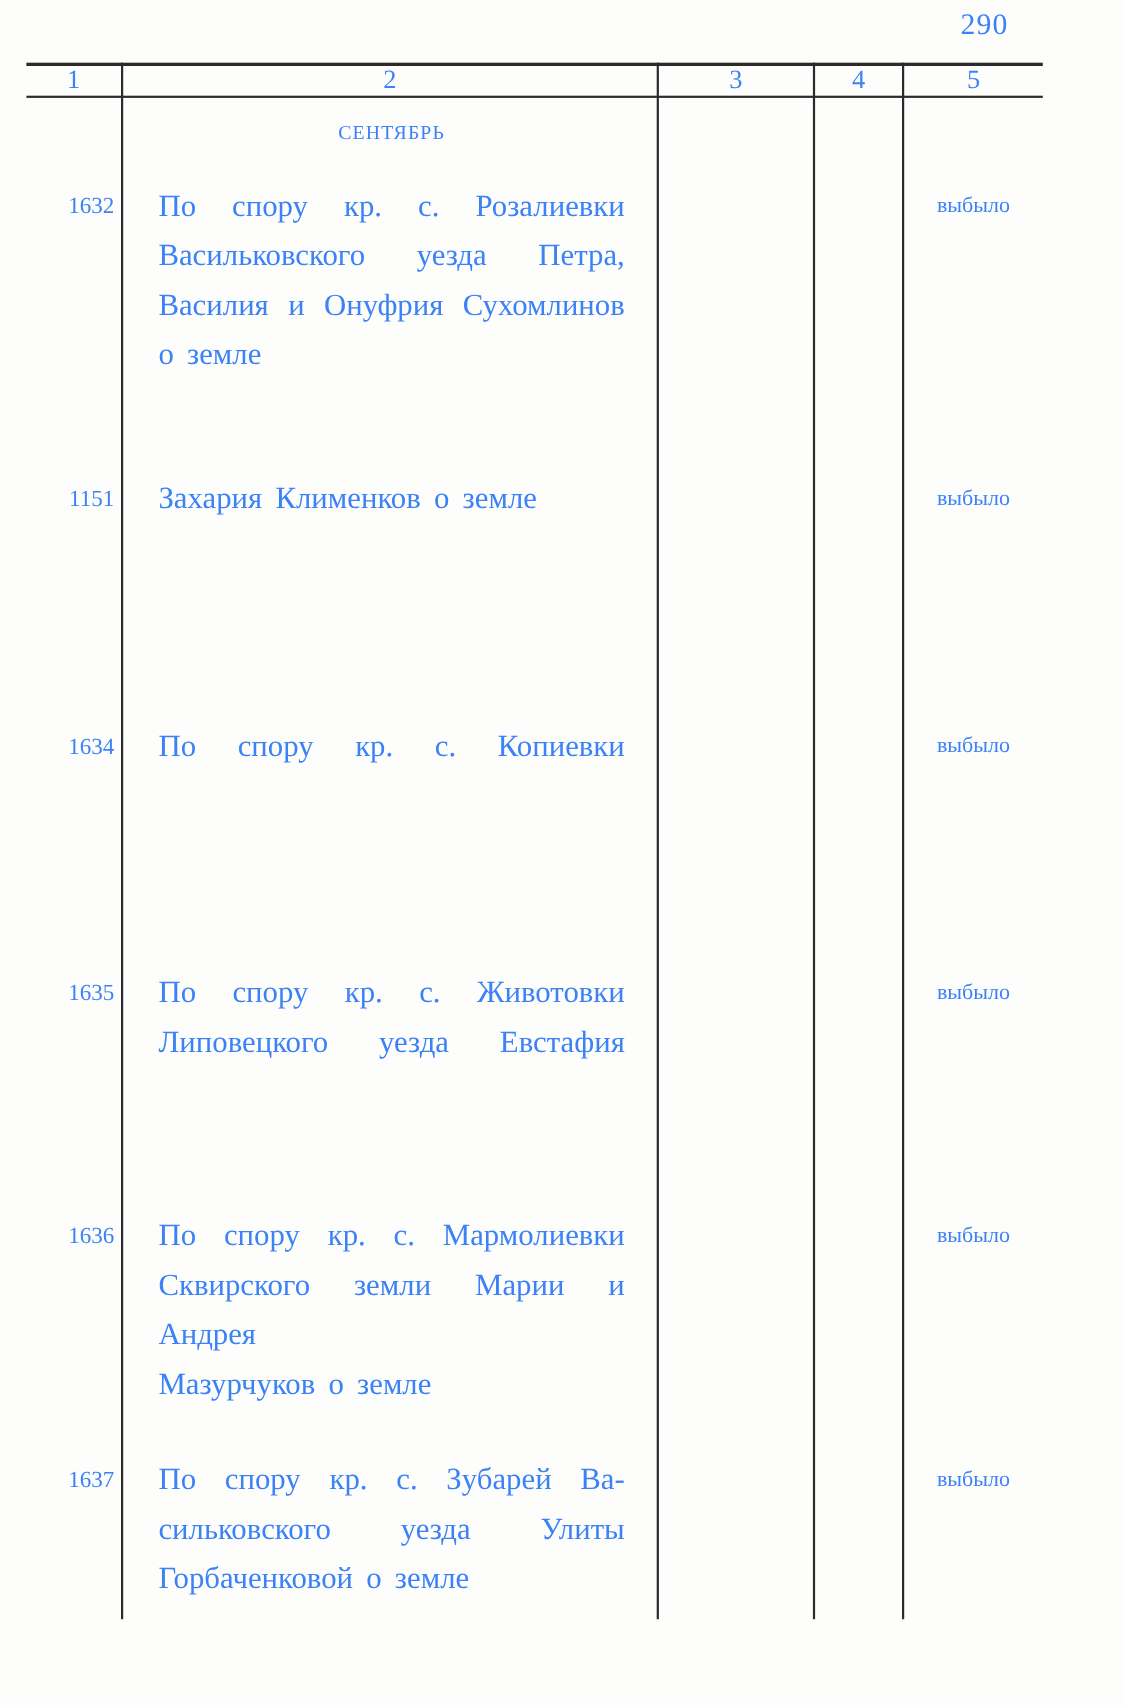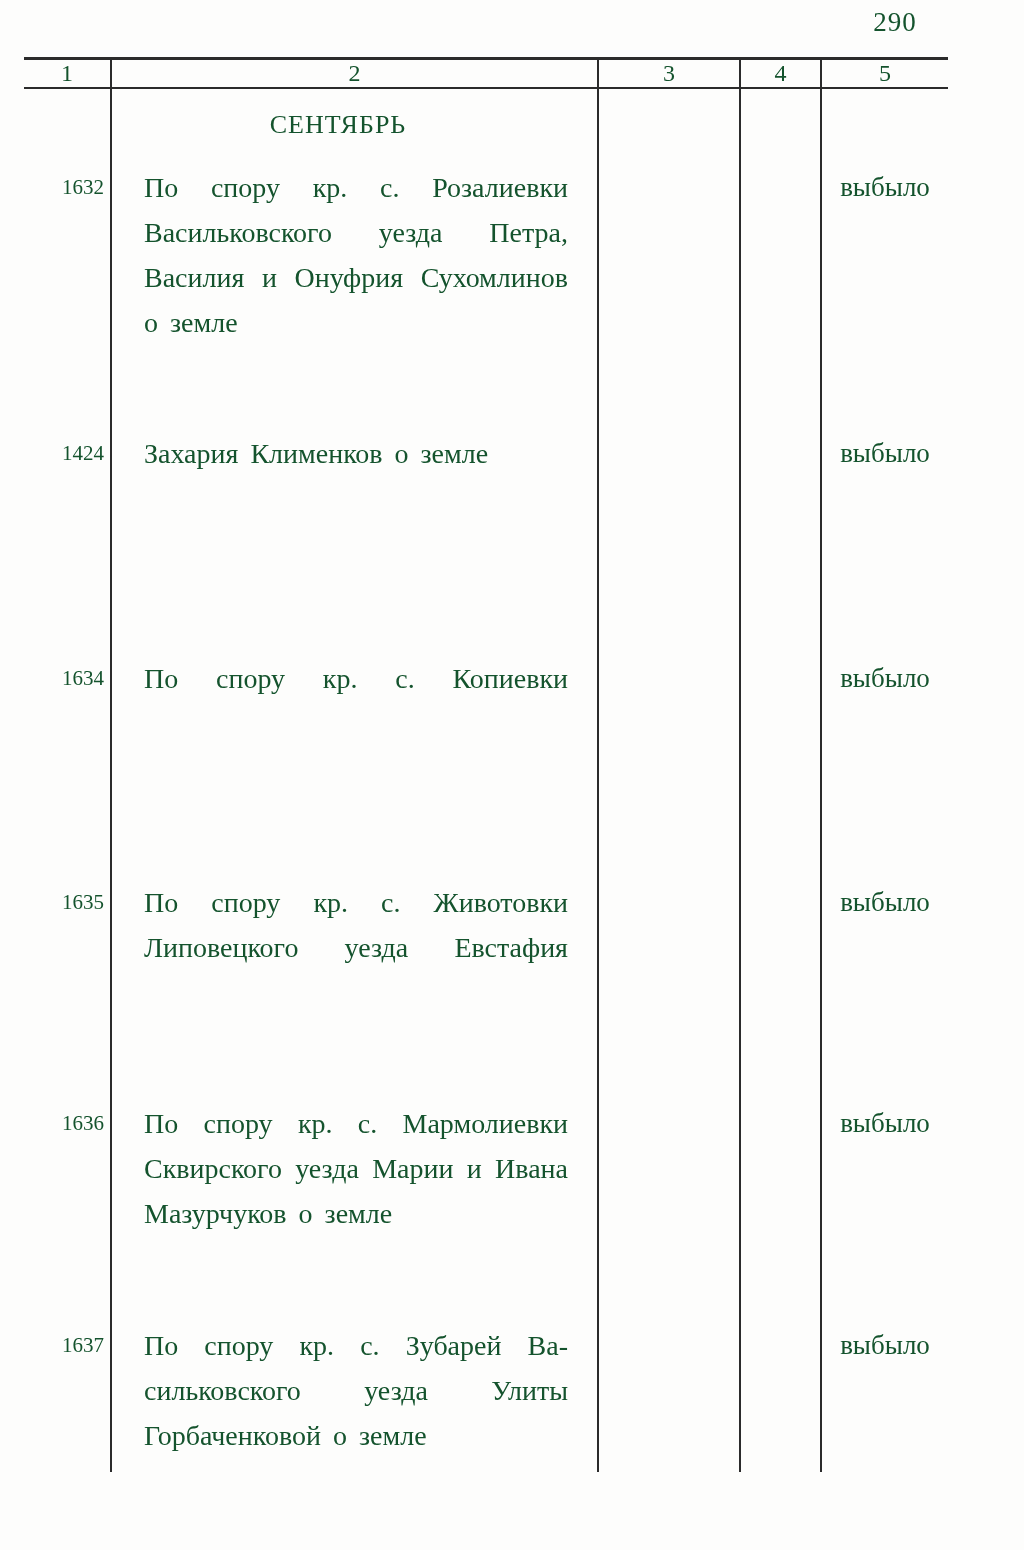--- a/index.html
+++ b/index.html
@@ -3,21 +3,21 @@
 <meta charset="utf-8">
 <style>
   * { margin: 0; padding: 0; box-sizing: border-box; }
   html, body { background: #e8e8e8; }
   .page {
     position: relative;
     width: 1024px;
     height: 1550px;
     background: #fdfdfc;
     font-family: "Liberation Serif", "DejaVu Serif", serif;
-    color: #14532d;
+    color: #3b82f6;
     overflow: hidden;
   }
   .page-number {
     position: absolute;
     top: 7px;
     left: 860px;
     width: 70px;
     text-align: center;
     font-size: 27px;
     letter-spacing: 1px;
@@ -40,24 +40,24 @@
     font-size: 24px;
   }
   .ch1 { left: 24px;  width: 86px;  }
   .ch2 { left: 112px; width: 485px; }
   .ch3 { left: 599px; width: 140px; }
   .ch4 { left: 741px; width: 79px;  }
   .ch5 { left: 822px; width: 126px; }
   .section-header {
     position: absolute;
     top: 110px;
-    left: 126px;
+    left: 144px;
     width: 424px;
     text-align: center;
-    font-size: 26px;
+    font-size: 18px;
     letter-spacing: 1px;
   }
   
   .row { position: absolute; left: 0; width: 1024px; }
   .r1632 { top: 165px; }
   .r1633 { top: 431px; }
   .r1634 { top: 656px; }
   .r1635 { top: 880px; }
   .r1636 { top: 1101px; }
   .r1637 { top: 1323px; }
@@ -77,21 +77,21 @@
     line-height: 45px;
     word-spacing: 5px;
   }
   .desc .ln { text-align: justify; text-align-last: justify; }
   .desc .ln.final { text-align: center; text-align-last: left; }
   .status {
     position: absolute;
     left: 820px;
     width: 130px;
     text-align: center;
-    font-size: 27px;
+    font-size: 20px;
     line-height: 45px;
     word-spacing: 0;
   }
 </style>
 </head>
 <body>
 
 <div class="page">
 
   <div class="page-number">290</div>
@@ -116,21 +116,21 @@
     <div class="desc">
       <div class="ln">По спору кр. с. Розалиевки</div>
       <div class="ln">Васильковского уезда Петра,</div>
       <div class="ln">Василия и Онуфрия Сухомлинов</div>
       <div class="ln final">о земле</div>
     </div>
     <div class="status">выбыло</div>
   </div>
 
   <div class="row r1633">
-    <div class="case-num">1424</div>
+    <div class="case-num">1151</div>
     <div class="desc">
       <div class="ln final">Захария Клименков о земле</div>
     </div>
     <div class="status">выбыло</div>
   </div>
 
   <div class="row r1634">
     <div class="case-num">1634</div>
     <div class="desc">
       <div class="ln">По спору кр. с. Копиевки</div>
@@ -144,21 +144,21 @@
       <div class="ln">По спору кр. с. Животовки</div>
       <div class="ln">Липовецкого уезда Евстафия</div>
     </div>
     <div class="status">выбыло</div>
   </div>
 
   <div class="row r1636">
     <div class="case-num">1636</div>
     <div class="desc">
       <div class="ln">По спору кр. с. Мармолиевки</div>
-      <div class="ln">Сквирского уезда Марии и Ивана</div>
+      <div class="ln">Сквирского земли Марии и Андрея</div>
       <div class="ln final">Мазурчуков о земле</div>
     </div>
     <div class="status">выбыло</div>
   </div>
 
   <div class="row r1637">
     <div class="case-num">1637</div>
     <div class="desc">
       <div class="ln">По спору кр. с. Зубарей Ва-</div>
       <div class="ln">сильковского уезда Улиты</div>

